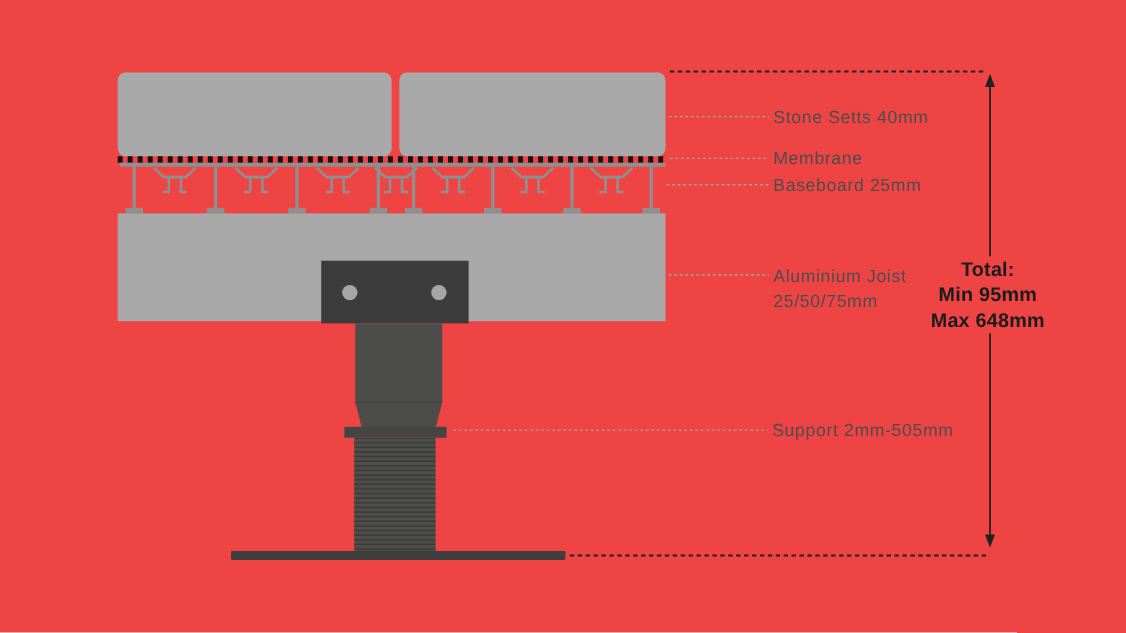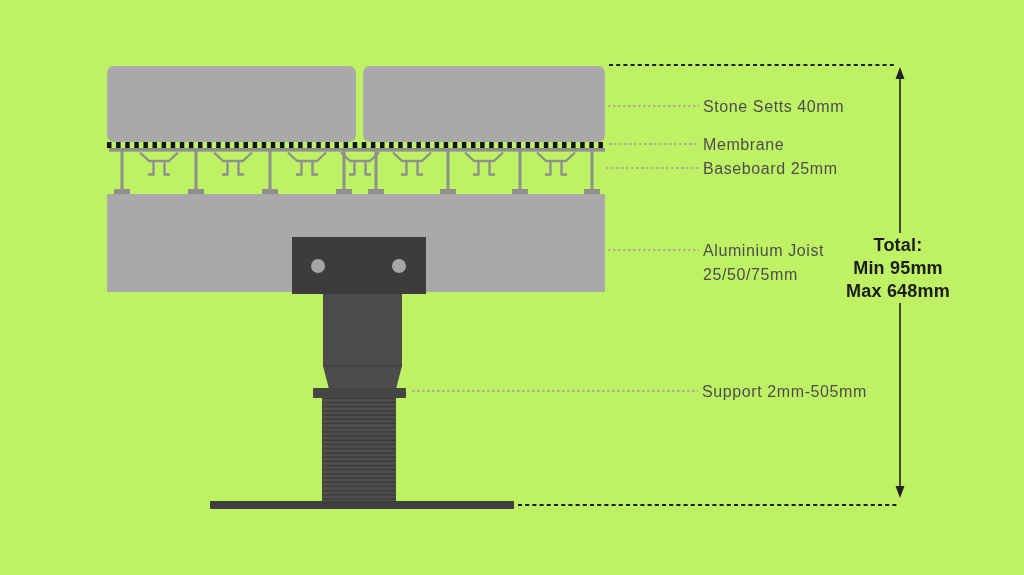--- a/index.html
+++ b/index.html
@@ -5,21 +5,21 @@
   html, body {
     margin: 0;
     padding: 0;
     background: #ffffff;
     font-family: "Liberation Sans", "DejaVu Sans", sans-serif;
   }
   .stage {
     position: relative;
     width: 1024px;
     height: 575px;
-    background: #bef264;
+    background: #ef4444;
     overflow: hidden;
   }
   svg { display: block; }
   .label-text {
     fill: #4d4d4d;
     font-size: 16px;
     letter-spacing: 0.6px;
     font-family: "Liberation Sans", "DejaVu Sans", sans-serif;
   }
   .total-text {

